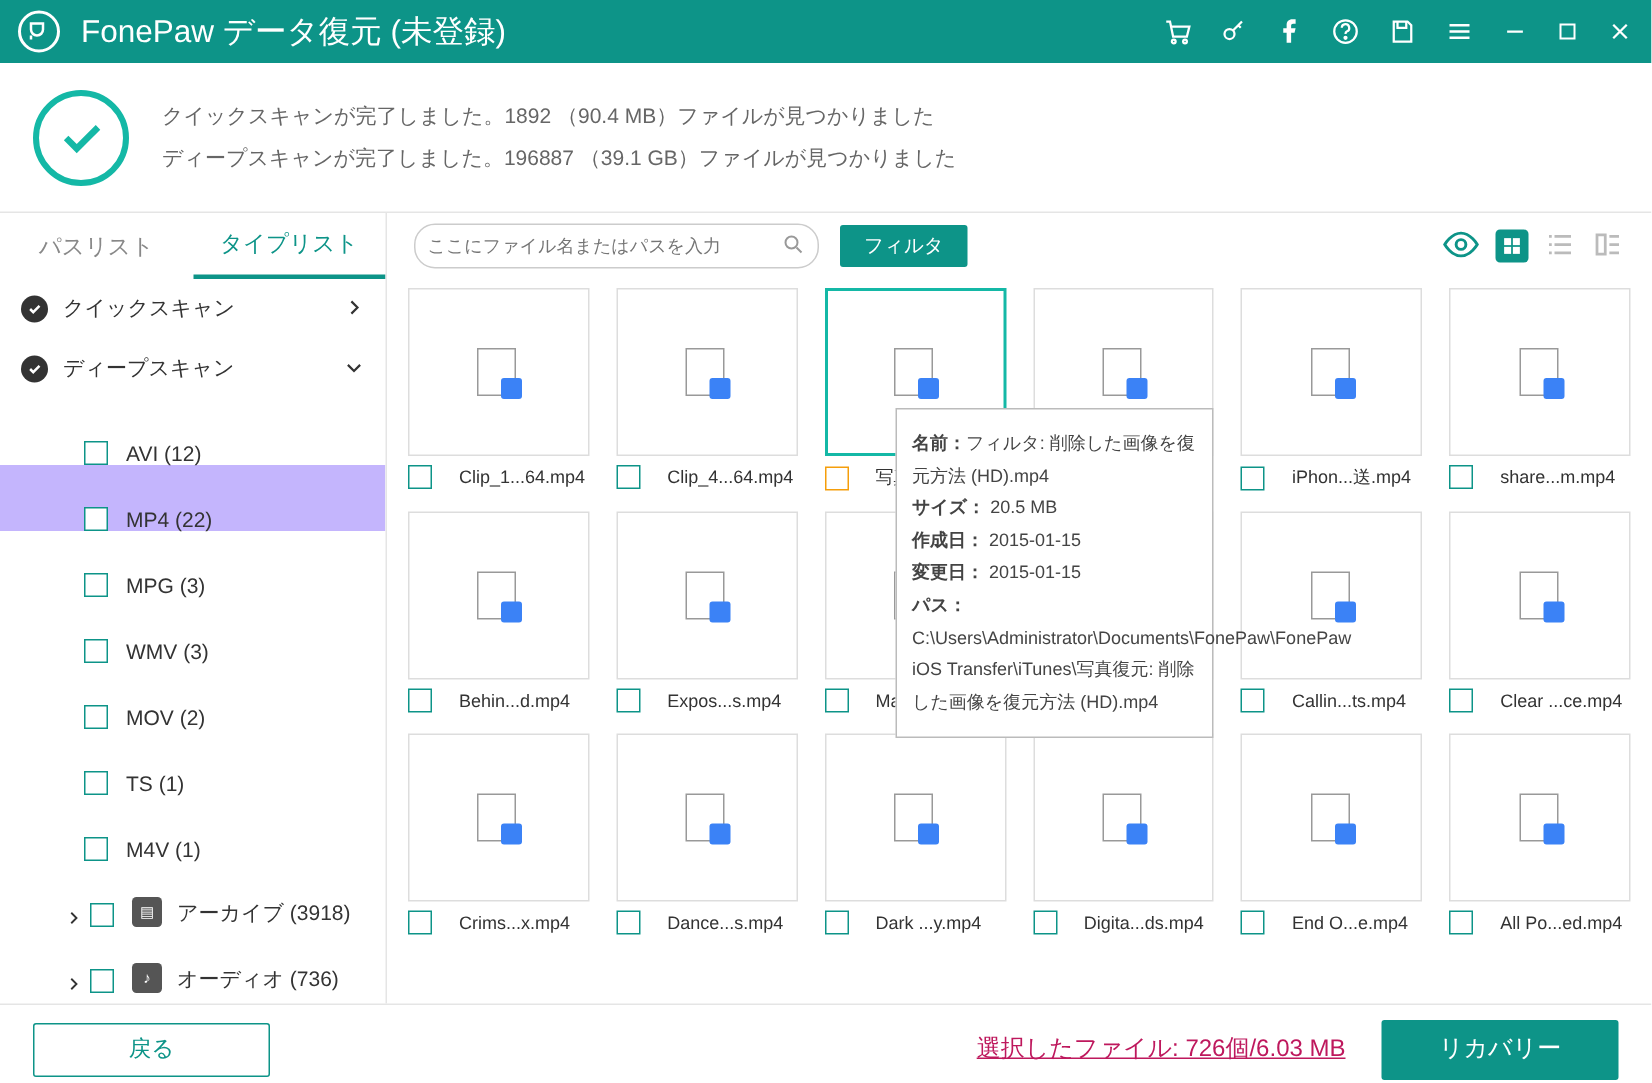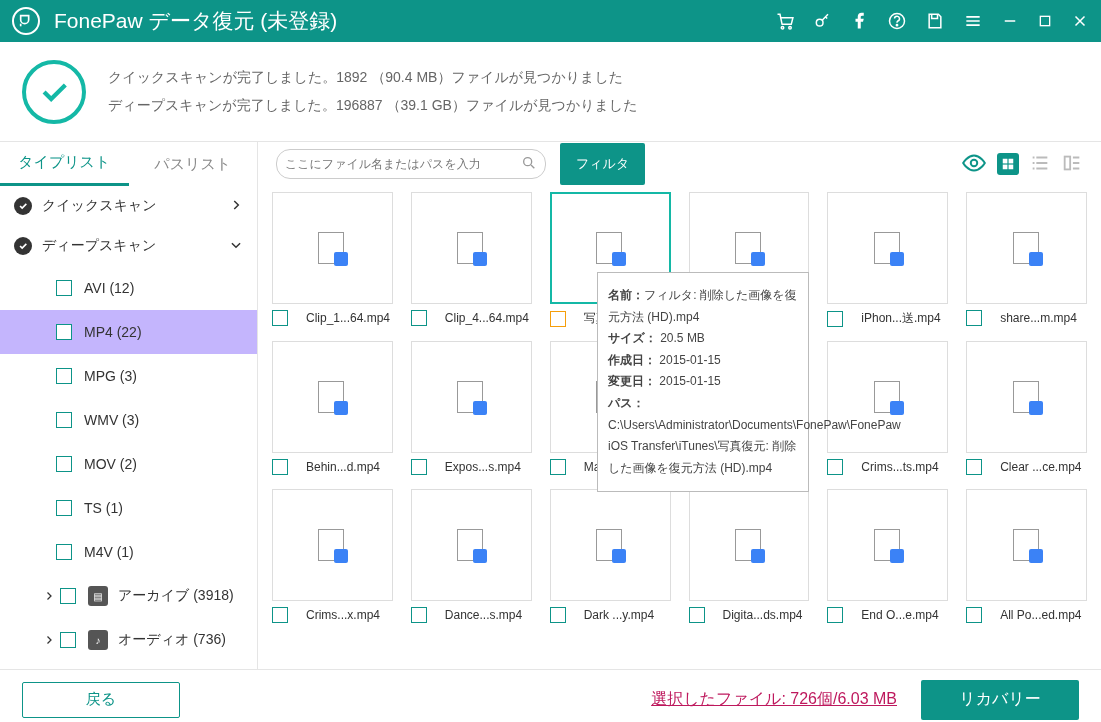--- a/index.html
+++ b/index.html
@@ -21,34 +21,34 @@
 
 .main { display: flex; height: calc(100% - 42px - 93px - 60px); }
 .sidebar { width: 258px; border-right: 1px solid #e5e5e5; display: flex; flex-direction: column; overflow: hidden; }
 .tabs { display: flex; height: 44px; }
 .tab { flex: 1; display: flex; align-items: center; justify-content: center; font-size: 15px; color: #888; cursor: pointer; }
 .tab.active { color: #0d9488; border-bottom: 3px solid #0d9488; }
 .tree { flex: 1; overflow-y: auto; }
 .tree-group { height: 40px; display: flex; align-items: center; padding: 0 14px; cursor: pointer; font-size: 14px; }
 .tree-group .bullet { width: 18px; height: 18px; border-radius: 50%; background: #333; margin-right: 10px; display: flex; align-items: center; justify-content: center; }
 .tree-group .chev { margin-left: auto; }
-.tree-item { height: 44px; display: flex; align-items: center; padding-left: 56px; cursor: pointer; font-size: 14px; }
+.tree-item { height: 44px; display: flex; align-items: flex-end; padding-left: 56px; cursor: pointer; font-size: 14px; }
 .tree-item.selected { background: #c4b5fd; }
 .tree-item.cat { padding-left: 38px; }
 .tree-item .chev { width: 22px; display: flex; justify-content: center; }
 .cb { width: 16px; height: 16px; border: 1.5px solid #0d9488; background: #fff; margin-right: 12px; flex-shrink: 0; }
 .cb.orange { border-color: #f59e0b; }
 .caticon { width: 20px; height: 20px; background: #555; border-radius: 3px; margin-right: 10px; display: flex; align-items: center; justify-content: center; color: #fff; font-size: 10px; }
 
 
 .content { flex: 1; display: flex; flex-direction: column; overflow: hidden; }
 .toolbar { height: 44px; display: flex; align-items: center; padding: 0 18px; gap: 14px; }
 .search { flex: 0 0 270px; height: 30px; border: 1px solid #ccc; border-radius: 14px; display: flex; align-items: center; padding: 0 8px; }
 .search input { flex: 1; border: none; outline: none; font-size: 12px; color: #999; background: transparent; }
-.filter-btn { height: 42px; padding: 0 16px; background: #0d9488; color: #fff; border: none; border-radius: 2px; font-size: 13px; cursor: pointer; }
+.filter-btn { height: 28px; padding: 0 16px; background: #0d9488; color: #fff; border: none; border-radius: 2px; font-size: 13px; cursor: pointer; }
 .view-icons { margin-left: auto; display: flex; align-items: center; gap: 10px; }
 .view-icons .eye { color: #0d9488; }
 .view-icons .grid-ic { width: 22px; height: 22px; background: #0d9488; border-radius: 3px; display: flex; align-items: center; justify-content: center; }
 .view-icons .vic { color: #bbb; }
 
 .grid { flex: 1; overflow-y: auto; padding: 6px 14px; }
 .grid-inner { display: grid; grid-template-columns: repeat(6, 1fr); gap: 14px 18px; }
 .file { display: flex; flex-direction: column; position: relative; }
 .thumb { height: 112px; border: 1px solid #ddd; display: flex; align-items: center; justify-content: center; background: #fff; }
 .file.selected .thumb { border: 2px solid #14b8a6; }
@@ -143,22 +143,22 @@
   </div>
   <div class="lines">
     <div>クイックスキャンが完了しました。1892 （90.4 MB）ファイルが見つかりました</div>
     <div>ディープスキャンが完了しました。196887 （39.1 GB）ファイルが見つかりました</div>
   </div>
 </div>
 
 <div class="main">
   <div class="sidebar">
     <div class="tabs">
+      <div class="tab">パスリスト</div>
       <div class="tab active">タイプリスト</div>
-      <div class="tab">パスリスト</div>
     </div>
     <div class="tree">
       <div class="tree-group">
         <span class="bullet">
             <svg width="10" height="10" viewBox="0 0 24 24" stroke="#fff" stroke-width="4" fill="none">
               <path d="M5 12l5 5L20 7"></path>
             </svg>
           </span>
         <span>クイックスキャン</span>
         <span class="chev"><svg width="14" height="14" viewBox="0 0 24 24" fill="none" stroke="#333" stroke-width="2.5">
@@ -385,21 +385,21 @@
           </div>
           <div class="file">
             <div class="thumb">
               <div class="fileicon">
                 <div class="page"></div>
                 <div class="note"></div>
               </div>
             </div>
             <div class="fname-row">
               <span class="cb"></span>
-              <span class="fname">Crims...ts.mp4</span>
+              <span class="fname">Callin...ts.mp4</span>
             </div>
           </div>
           <div class="file">
             <div class="thumb">
               <div class="fileicon">
                 <div class="page"></div>
                 <div class="note"></div>
               </div>
             </div>
             <div class="fname-row">

